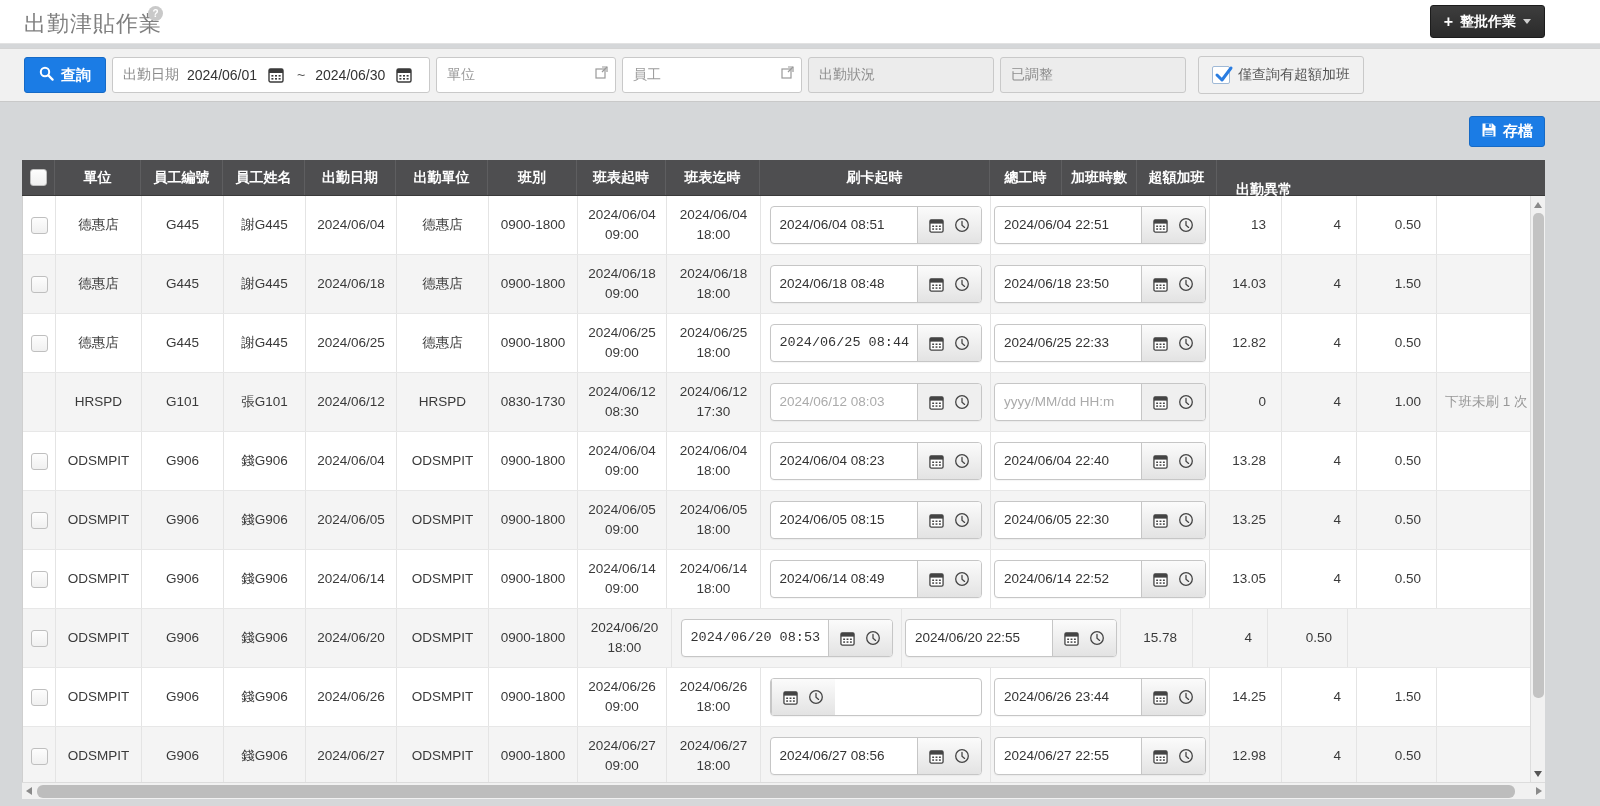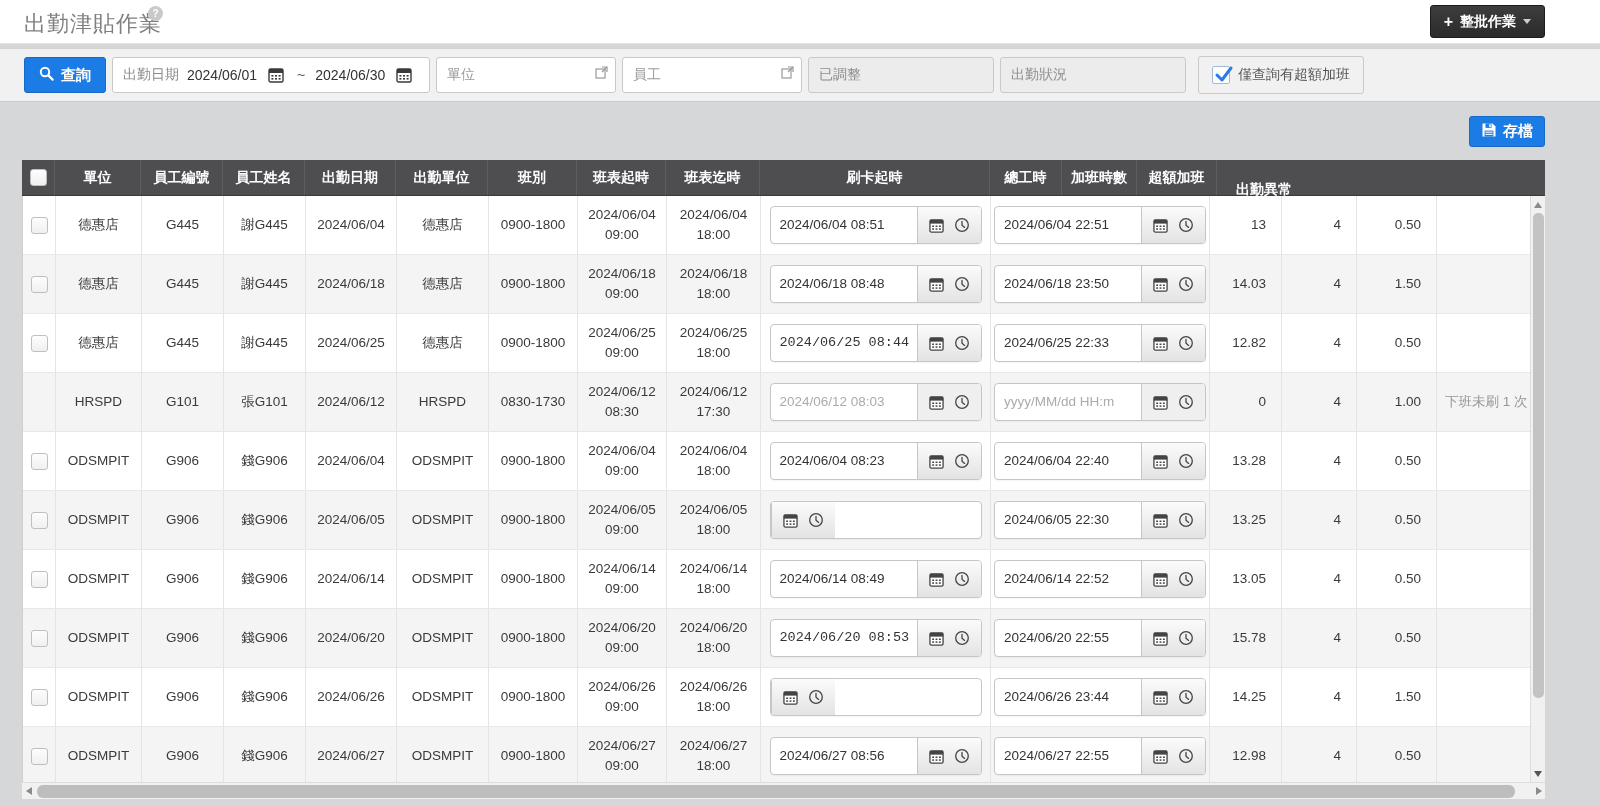--- a/index.html
+++ b/index.html
@@ -170,25 +170,25 @@
     <span class="lookup-ic">
       <svg width="13" height="13" viewBox="0 0 13 13">
           <rect x="1" y="3" width="9" height="9" fill="none" stroke="#9a9a9a" stroke-width="1.2"></rect>
           <path d="M7 1h5v5" fill="none" stroke="#9a9a9a" stroke-width="1.2"></path>
           <line x1="12" y1="1" x2="7" y2="6" stroke="#9a9a9a" stroke-width="1.2"></line>
         </svg>
     </span>
   </div>
 
   <div class="f-box gray-field wide">
+    <span>出勤狀況</span>
+  </div>
+
+  <div class="f-box gray-field wide">
     <span>已調整</span>
-  </div>
-
-  <div class="f-box gray-field wide">
-    <span>出勤狀況</span>
   </div>
 
   <div class="chk-group">
     <span class="chk-box">
       <svg width="20" height="20" viewBox="0 0 20 20">
           <path d="M3 10 L8 15 L17 3" fill="none" stroke="#2a7de1" stroke-width="3" stroke-linecap="round" stroke-linejoin="round"></path>
         </svg>
     </span>
     <span class="chk-label">僅查詢有超額加班</span>
   </div>
@@ -588,20 +588,21 @@
         <div class="td" style="width: 86px;">ODSMPIT</div>
         <div class="td" style="width: 82px;">G906</div>
         <div class="td" style="width: 82px;">錢G906</div>
         <div class="td" style="width: 91px;">2024/06/05</div>
         <div class="td" style="width: 92px;">ODSMPIT</div>
         <div class="td" style="width: 89px;">0900-1800</div>
         <div class="td" style="width: 89px;">2024/06/05 09:00</div>
         <div class="td" style="width: 94px;">2024/06/05 18:00</div>
         <div class="td" style="width: 230px;">
           <div class="dtp">
+            <div class="dtp-text">2024/06/05 08:15</div>
             <div class="dtp-btns">
               <span class="dtp-btn">
                 <svg width="15" height="15" viewBox="0 0 16 16">
                   <rect x="1" y="2" width="14" height="13" rx="1.5" fill="#fff" stroke="#444" stroke-width="1.4"></rect>
                   <rect x="1" y="2" width="14" height="4" fill="#444"></rect>
                   <g fill="#444">
                     <rect x="3.4" y="8" width="2" height="1.6"></rect>
                     <rect x="7" y="8" width="2" height="1.6"></rect>
                     <rect x="10.6" y="8" width="2" height="1.6"></rect>
                     <rect x="3.4" y="11" width="2" height="1.6"></rect>
@@ -725,21 +726,20 @@
       <div class="trow alt">
         <div class="td" style="width: 33px;">
           <span class="row-chk"></span>
         </div>
         <div class="td" style="width: 86px;">ODSMPIT</div>
         <div class="td" style="width: 82px;">G906</div>
         <div class="td" style="width: 82px;">錢G906</div>
         <div class="td" style="width: 91px;">2024/06/20</div>
         <div class="td" style="width: 92px;">ODSMPIT</div>
         <div class="td" style="width: 89px;">0900-1800</div>
-        <div class="td" style="width: 89px;">2024/06/20 09:00</div>
         <div class="td" style="width: 94px;">2024/06/20 18:00</div>
         <div class="td" style="width: 230px; font-family: Liberation Mono, monospace;">
           <div class="dtp">
             <div class="dtp-text">2024/06/20 08:53</div>
             <div class="dtp-btns">
               <span class="dtp-btn">
                 <svg width="15" height="15" viewBox="0 0 16 16">
                   <rect x="1" y="2" width="14" height="13" rx="1.5" fill="#fff" stroke="#444" stroke-width="1.4"></rect>
                   <rect x="1" y="2" width="14" height="4" fill="#444"></rect>
                   <g fill="#444">

